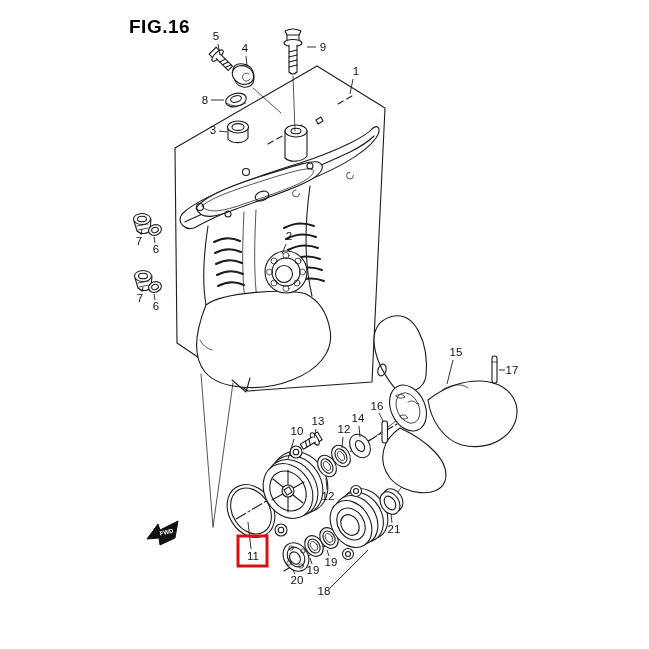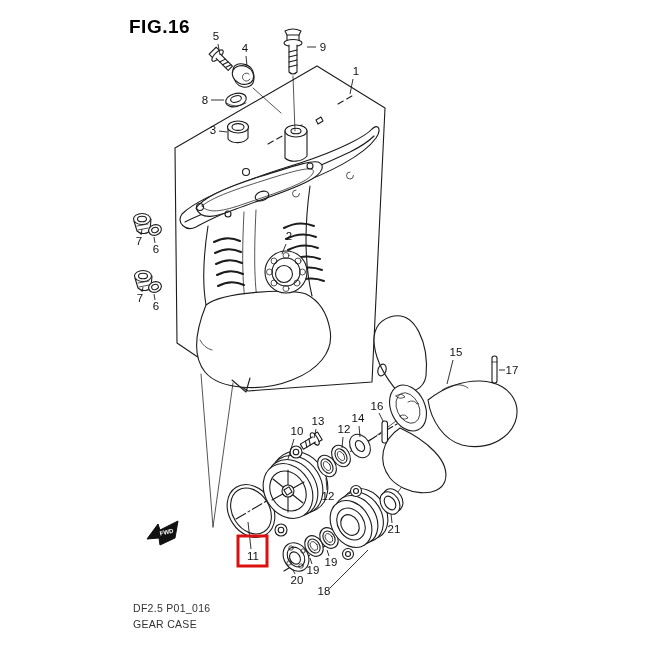--- a/index.html
+++ b/index.html
@@ -349,17 +349,13 @@
       </g>
 
     <rect id="highlight-box" fill="none" stroke-width="3" x="238" y="536" width="29" height="30" stroke="#dd1010"></rect>
 
     <g>
       <polygon class="solid" points="147,539 158,524 160,530 178,521 175,538 160,545 159,538" fill="#111" stroke="#111"></polygon>
       <text class="fwd-text" x="167" y="534" transform="rotate(-13 167 534)">FWD</text>
     </g>
   </svg>
 
-  <div class="footer">
-    <div>DF2.5 P01_016</div>
-    <div>GEAR CASE</div>
-  </div>
 </div>
 
 </body></html>

